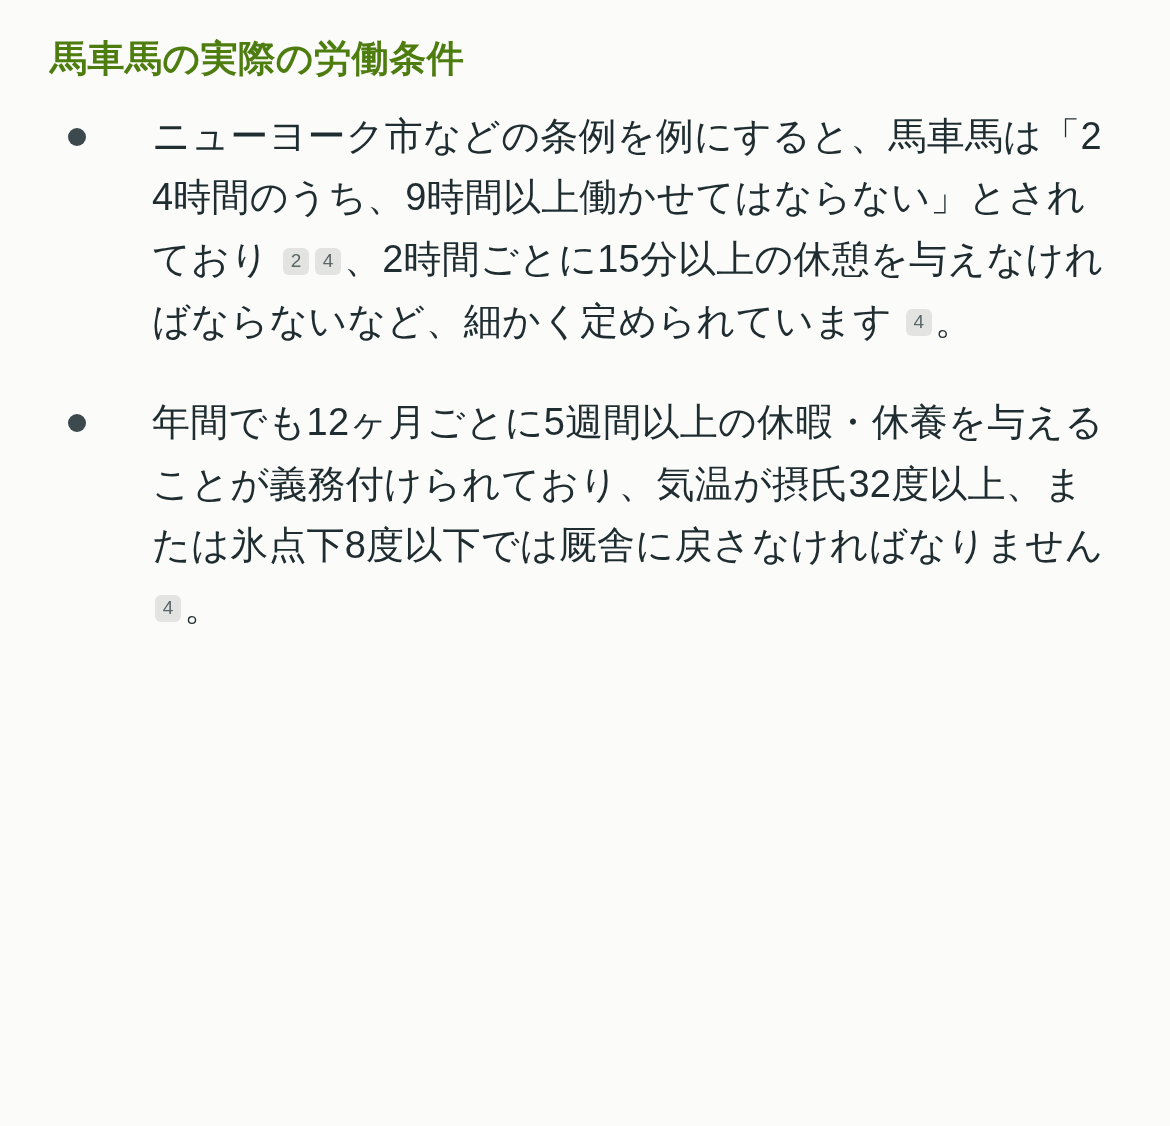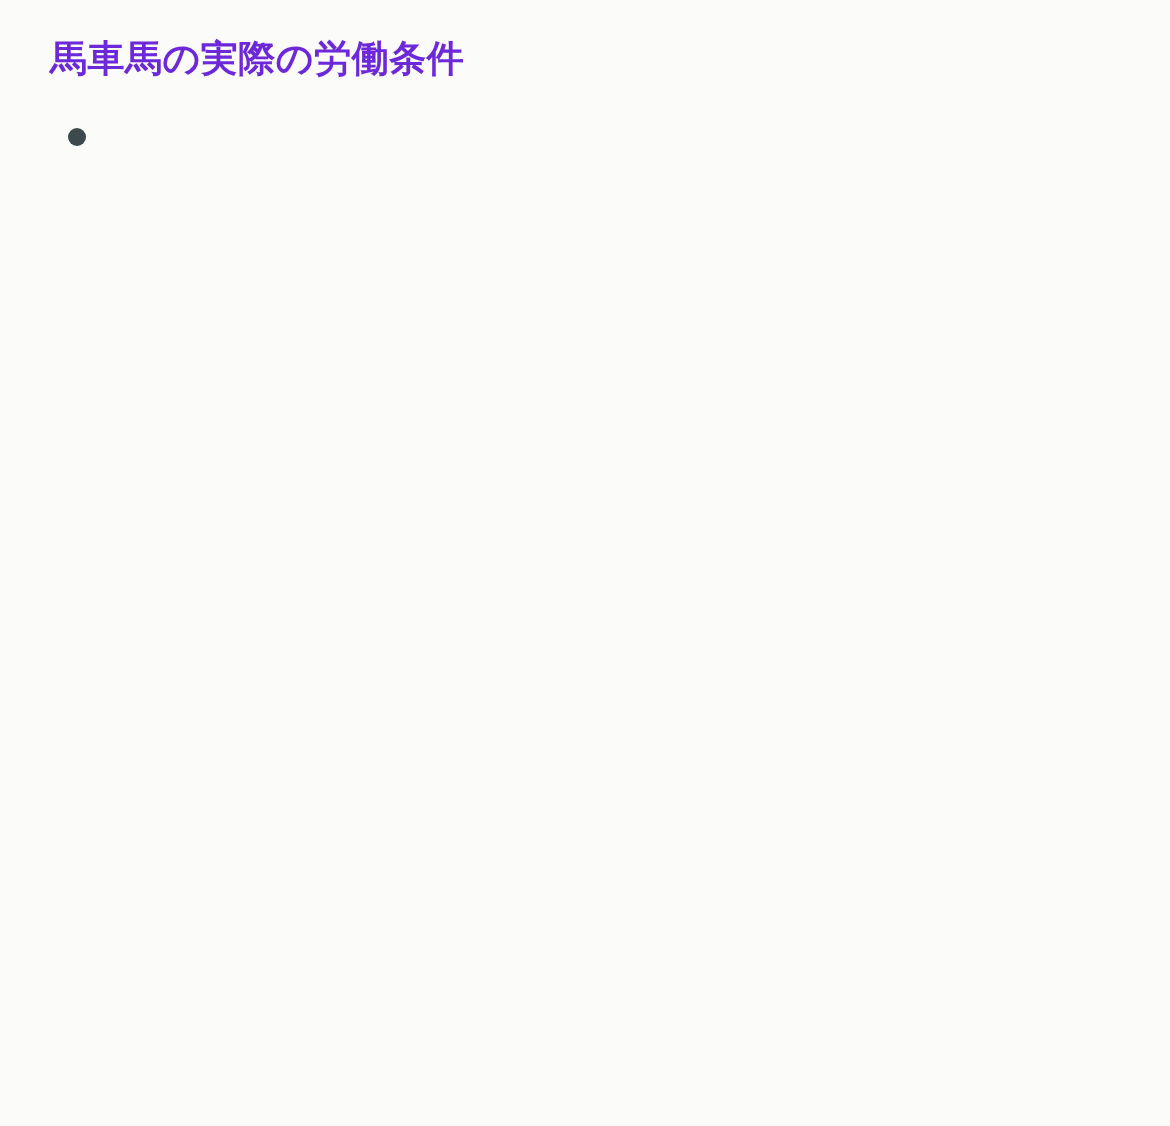--- a/index.html
+++ b/index.html
@@ -19,21 +19,21 @@
     width: 1170px;
     min-height: 1126px;
     padding: 34px 58px 20px 46px;
     background: #fbfbfa;
   }
   .section-title {
     font-size: 37px;
     line-height: 1.35;
     font-weight: 700;
     letter-spacing: 0.5px;
-    color: #6d28d9;
+    color: #4d7c0f;
     margin: 0 0 22px 4px;
   }
   ul.bullet-list {
     list-style: none;
     margin: 0;
     padding: 0;
   }
   li.bullet-item {
     position: relative;
     padding-left: 106px;
@@ -79,16 +79,21 @@
 </head>
 <body>
 
 <div class="page">
 
   <h2 class="section-title">馬車馬の実際の労働条件</h2>
 
   <ul class="bullet-list">
     <li class="bullet-item">
       <span class="bullet-dot"></span>
+      <span class="bullet-text">ニューヨーク市などの条例を例にすると、馬車馬は「24時間のうち、9時間以上働かせてはならない」とされており <span class="cite">2</span><span class="cite">4</span>、2時間ごとに15分以上の休憩を与えなければならないなど、細かく定められています <span class="cite">4</span>。</span>
+    </li>
+    <li class="bullet-item">
+      <span class="bullet-dot"></span>
+      <span class="bullet-text">年間でも12ヶ月ごとに5週間以上の休暇・休養を与えることが義務付けられており、気温が摂氏32度以上、または氷点下8度以下では厩舎に戻さなければなりません <span class="cite">4</span>。</span>
     </li>
   </ul>
 
 </div>
 
 </body></html>

